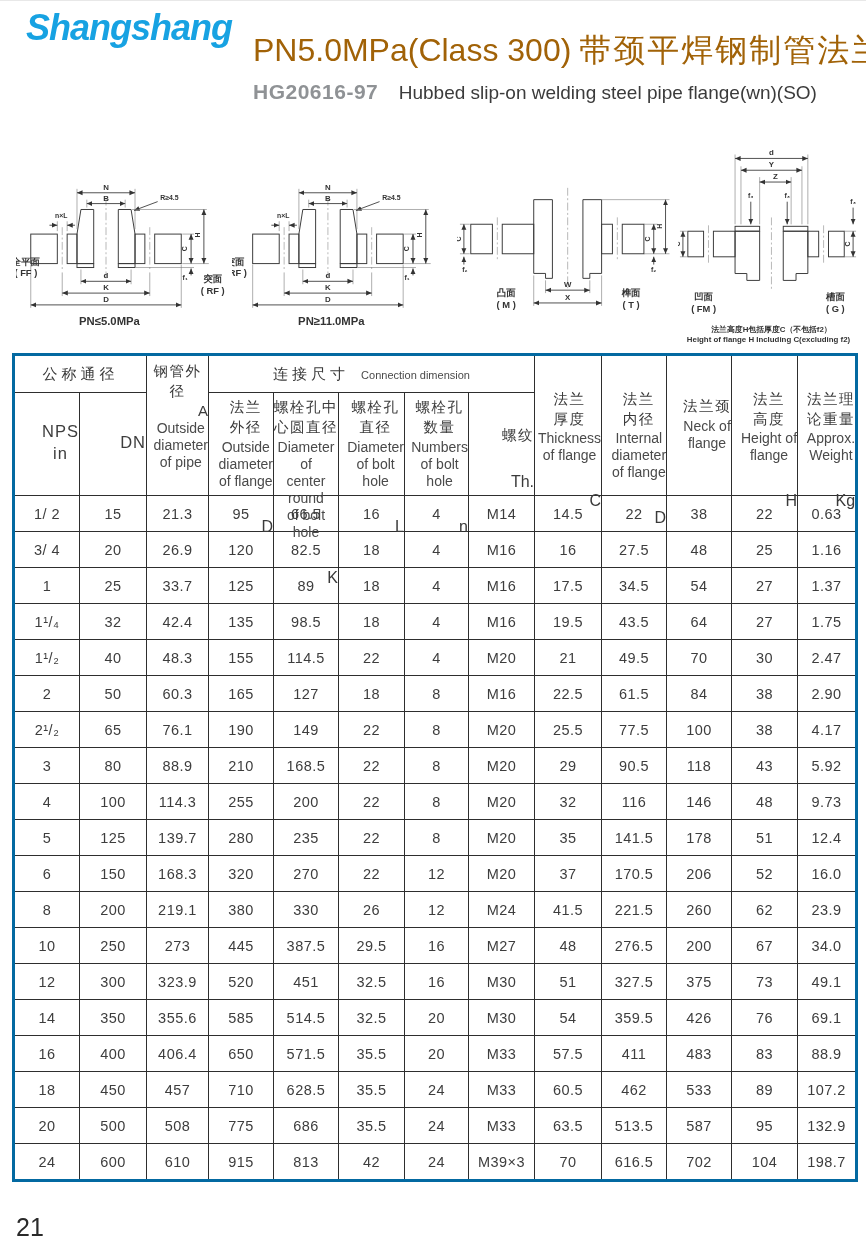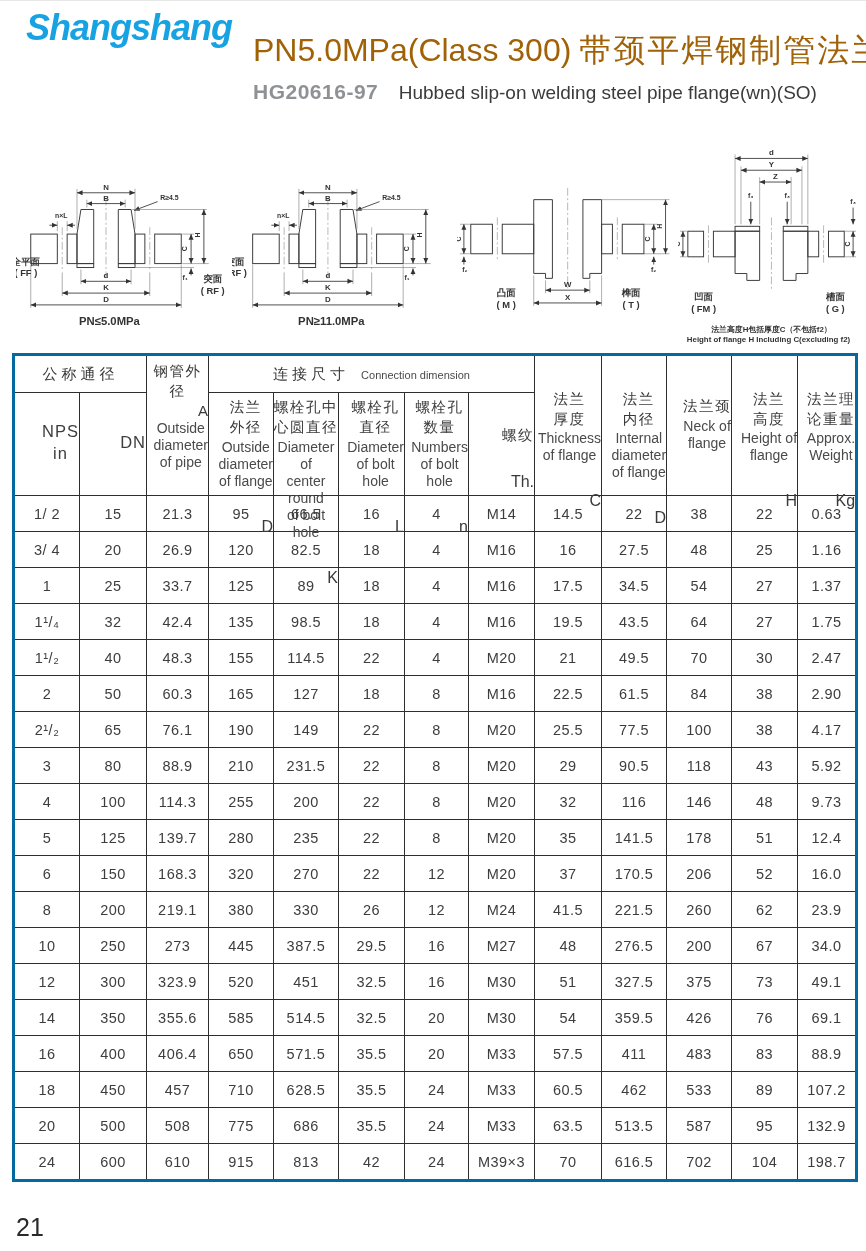--- a/index.html
+++ b/index.html
@@ -588,21 +588,21 @@
             <td>77.5</td>
             <td>100</td>
             <td>38</td>
             <td>4.17</td>
           </tr>
           <tr>
             <td>3</td>
             <td>80</td>
             <td>88.9</td>
             <td>210</td>
-            <td>231.5</td>
+            <td>168.5</td>
             <td>22</td>
             <td>8</td>
             <td>M20</td>
             <td>29</td>
             <td>90.5</td>
             <td>118</td>
             <td>43</td>
             <td>5.92</td>
           </tr>
           <tr>

